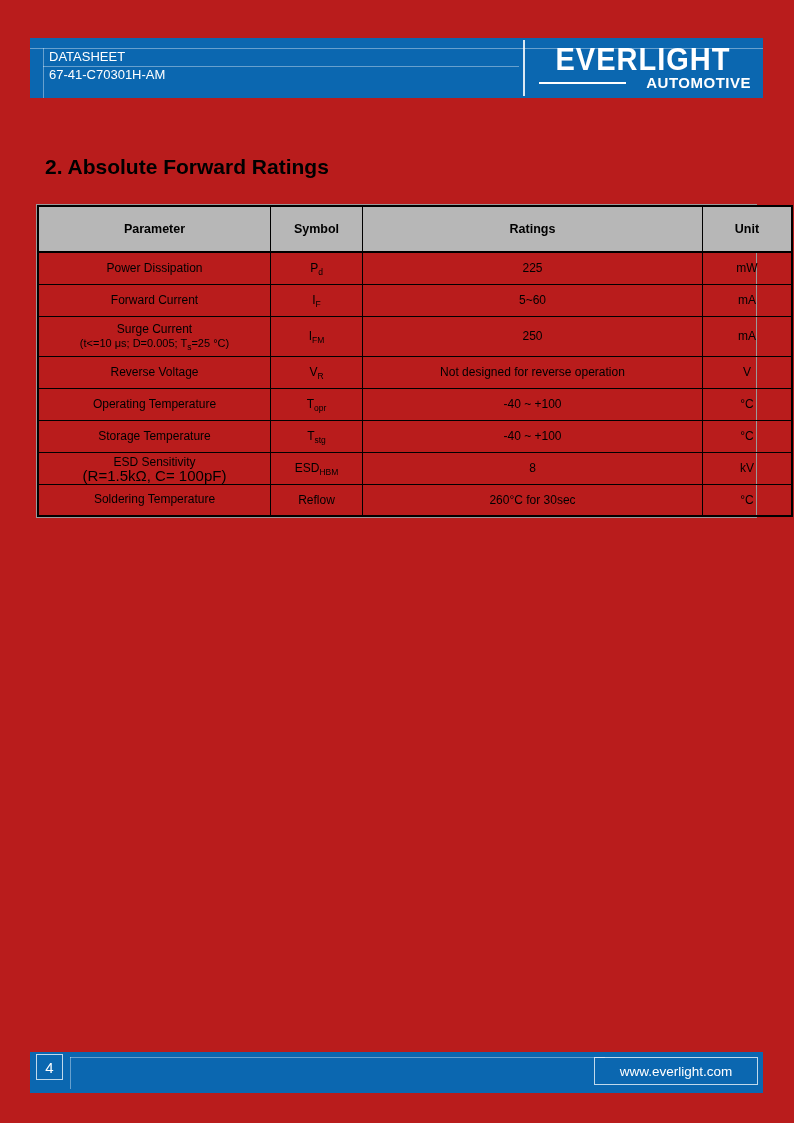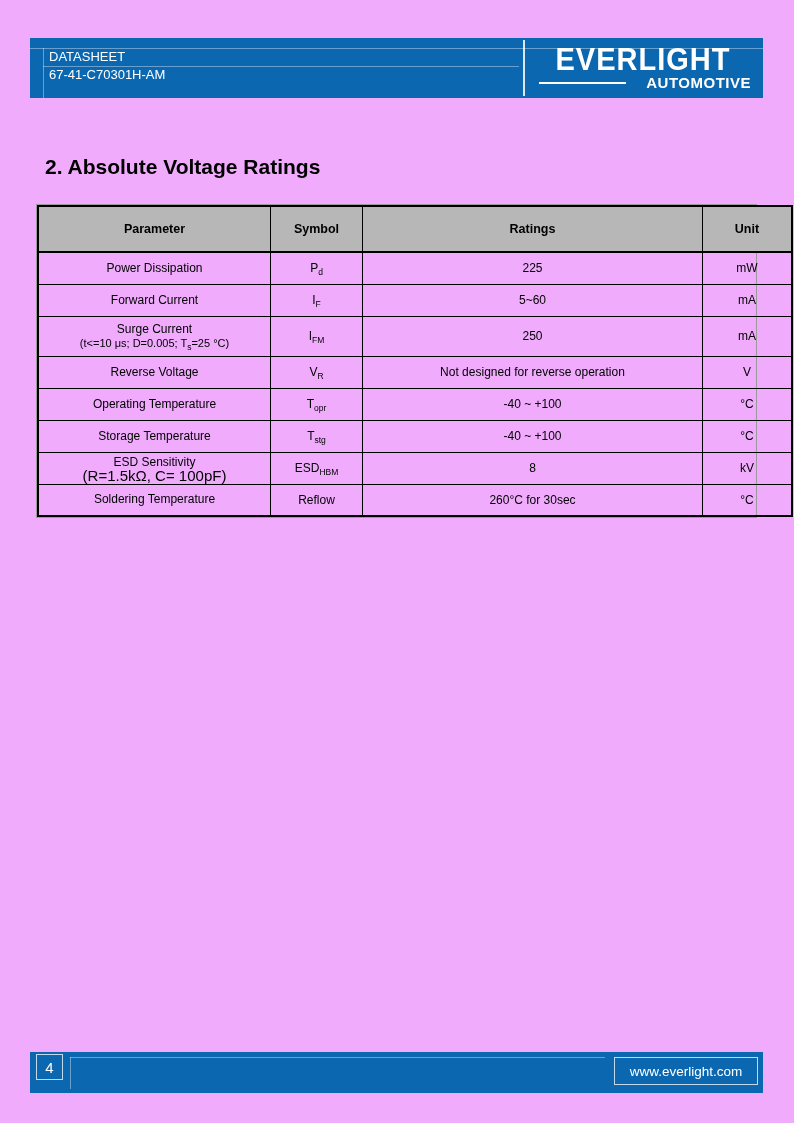--- a/index.html
+++ b/index.html
@@ -1,17 +1,17 @@
 <!DOCTYPE html>
 <html style="--band-blue: #0b67b0; --table-header-bg: #b7b7b7; --text-on-band: #ffffff;"><head>
 <meta charset="utf-8">
 <style>
   html,body{margin:0;padding:0;background:#fff;}
   .page{
-    position:relative;width:794px;height:1123px;background:#f0abfc;overflow:hidden;
+    position:relative;width:794px;height:1123px;background:#b91c1c;overflow:hidden;
     font-family:"Liberation Sans","DejaVu Sans",sans-serif;color:#000;
   }
   
   .band{position:absolute;left:30px;width:733px;background:var(--band-blue,#0b67b0);}
   .header-band{top:38px;height:60px;}
   .footer-band{top:1052px;height:41px;}
   .hline,.vline{position:absolute;background:rgba(255,255,255,0.38);}
   .l1{left:0;right:0;top:10px;height:1px;}
   .l2{left:13px;right:244px;top:28px;height:1px;}
   .v1{left:13px;top:10px;bottom:0;width:1px;}
@@ -49,21 +49,21 @@
   tr.tall .p2{font-size:11px;line-height:13px;}
   
   .page-num-box{position:absolute;left:6px;top:2px;width:27px;height:26px;box-sizing:border-box;
                 border:1px solid rgba(255,255,255,0.75);color:#fff;font-size:15px;
                 display:flex;align-items:center;justify-content:center;}
   .f-vline{position:absolute;left:40px;top:5px;bottom:4px;width:1px;background:rgba(255,255,255,0.38);}
   .f-hline{position:absolute;left:40px;top:5px;right:158px;height:1px;background:rgba(255,255,255,0.38);}
   .copyright{position:absolute;left:46px;top:6px;bottom:4px;right:162px;display:flex;
              align-items:center;color:#fff;font-size:10px;white-space:nowrap;}
   .issue{margin-left:16px;}
-  .website-box{position:absolute;right:5px;top:5px;width:144px;height:28px;box-sizing:border-box;
+  .website-box{position:absolute;right:5px;top:5px;width:164px;height:28px;box-sizing:border-box;
                border:1px solid rgba(255,255,255,0.75);display:flex;align-items:center;justify-content:center;}
   .website{color:#fff;font-size:13.5px;text-decoration:none;}
 </style>
 </head>
 <body>
 
 <div class="page">
 
   <header class="band header-band">
     <div class="hline l1"></div>
@@ -75,21 +75,21 @@
       <div class="logo-brand">EVERLIGHT</div>
       <div class="logo-row">
         <div class="logo-rule"></div>
         <div class="logo-division">AUTOMOTIVE</div>
       </div>
     </div>
   </header>
 
   <h2 class="section-title">
     <span class="sec-num">2.</span>
-    <span class="sec-text">Absolute Voltage Ratings</span>
+    <span class="sec-text">Absolute Forward Ratings</span>
   </h2>
 
   <div class="tbl-wrap">
     <table>
       <thead>
         <tr>
           <th class="c-param">Parameter</th>
           <th class="c-sym">Symbol</th>
           <th class="c-rat">Ratings</th>
           <th class="c-unit">Unit</th>

